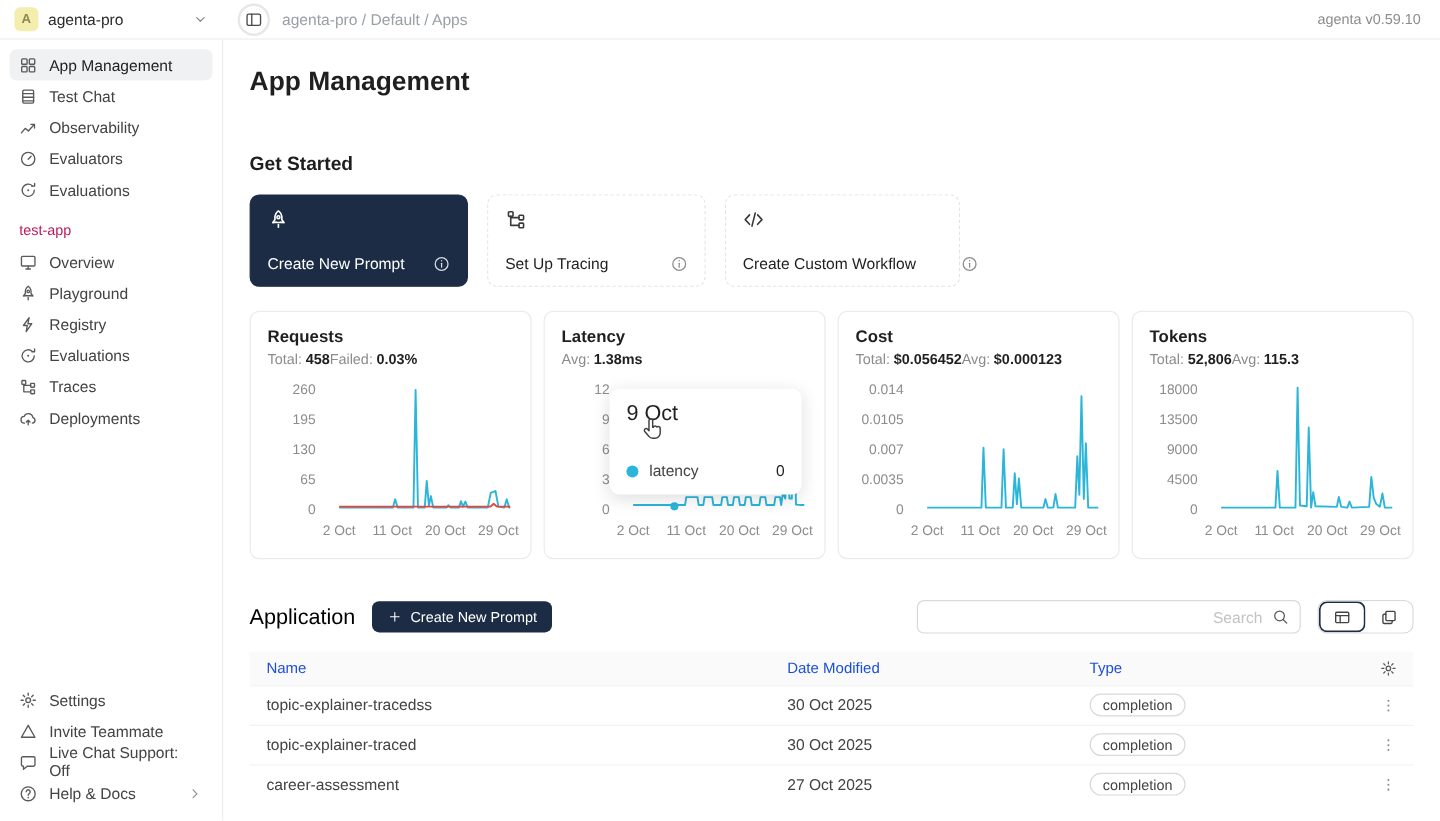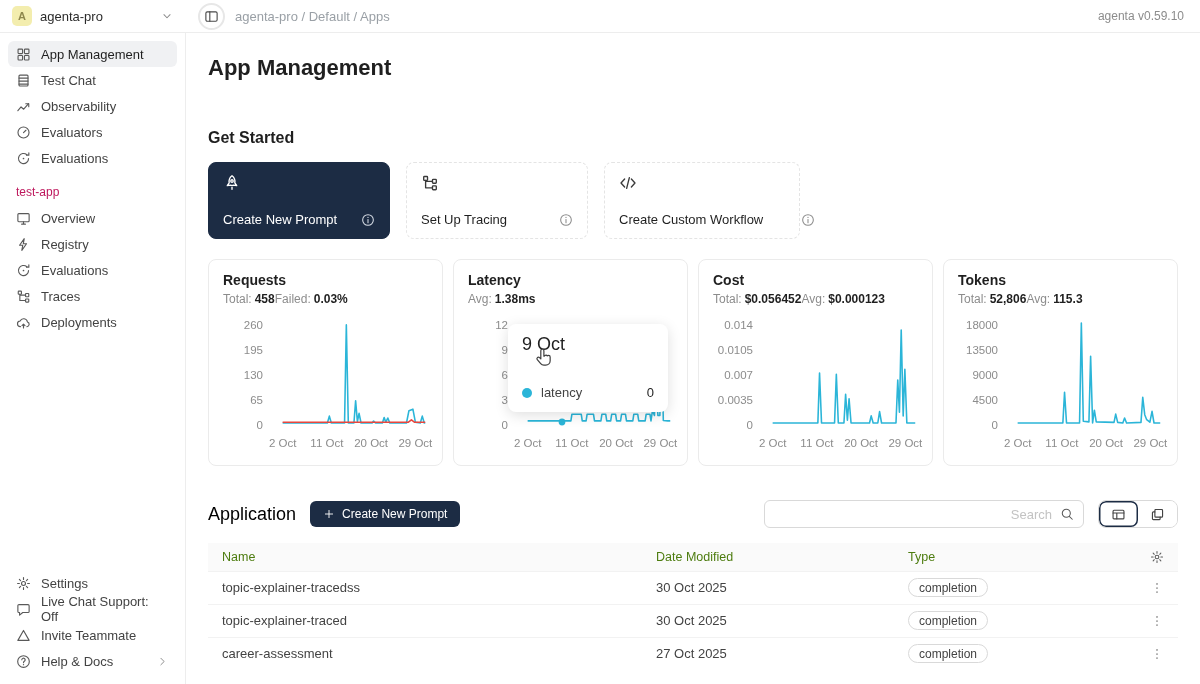--- a/index.html
+++ b/index.html
@@ -100,21 +100,21 @@
   .search-icn { display:flex; color:#595959; font-size:14px; cursor:pointer; }
   .seg { display:flex; border:1px solid #d9d9d9; border-radius:8px; height:28px;
     overflow:hidden; background:#fff; }
   .seg-btn { width:39px; border:none; background:#fff; display:flex; align-items:center;
     justify-content:center; color:#434343; font-size:15px; cursor:pointer; }
   .seg-btn.active { box-shadow:inset 0 0 0 1.5px #1c2c44; border-radius:7px; }
 
   
   .app-table { width:100%; border-collapse:collapse; margin-top:15px; font-size:13px; }
   .app-table thead tr { background:#fafafa; height:28px; }
-  .app-table th { text-align:left; font-weight:500; color:#4d7c0f; font-size:12.5px;
+  .app-table th { text-align:left; font-weight:500; color:#1d4ed8; font-size:12.5px;
     padding:0 14px; }
   .app-table td { padding:0 14px; color:#434343; }
   .app-table tbody tr { height:33px; border-top:1px solid #f2f2f2; cursor:pointer; }
   .col-date { width:252px; } .col-type { width:226px; } .col-act { width:58px; }
   .type-pill { display:inline-block; border:1px solid #d9d9d9; border-radius:10px;
     padding:1.5px 10px; font-size:12px; background:#fff; color:#434343; }
   .row-menu { background:none; border:none; color:#8c8c8c; display:flex;
     font-size:14px; cursor:pointer; margin-left:auto; }
   .th-gear { display:flex; justify-content:flex-end; color:#595959; font-size:14px; cursor:pointer; }
 </style>
@@ -207,20 +207,30 @@
               <svg viewBox="0 0 16 16" width="1em" height="1em" fill="none" stroke="currentColor" stroke-width="1.2" stroke-linecap="round" stroke-linejoin="round">
                 <rect x="2" y="2.8" width="12" height="8.6" rx="1"></rect>
                 <path d="M6 14h4M8 11.6V14"></path>
               </svg>
             </span>
           <span>Overview</span>
         </div>
         <div class="side-item">
           <span class="icn">
               <svg viewBox="0 0 16 16" width="1em" height="1em" fill="none" stroke="currentColor" stroke-width="1.2" stroke-linecap="round" stroke-linejoin="round">
+                <path d="M8 1.6c2 1.5 2.9 3.9 2.5 6.3l1.7 2.4-2.8-.4a4.6 4.6 0 0 1-2.8 0l-2.8.4 1.7-2.4C5.1 5.5 6 3.1 8 1.6z"></path>
+                <circle cx="8" cy="6.2" r="1.1"></circle>
+                <path d="M8 11.6v2"></path>
+              </svg>
+            </span>
+          <span>Playground</span>
+        </div>
+        <div class="side-item">
+          <span class="icn">
+              <svg viewBox="0 0 16 16" width="1em" height="1em" fill="none" stroke="currentColor" stroke-width="1.2" stroke-linecap="round" stroke-linejoin="round">
                 <path d="M8.8 1.8 3.8 8.8h3.4l-1 5.4 5-7H7.8z"></path>
               </svg>
             </span>
           <span>Registry</span>
         </div>
         <div class="side-item">
           <span class="icn">
               <svg viewBox="0 0 16 16" width="1em" height="1em" fill="none" stroke="currentColor" stroke-width="1.2" stroke-linecap="round" stroke-linejoin="round">
                 <path d="M13.4 8A5.4 5.4 0 1 1 11.6 4"></path>
                 <path d="M13.7 1.9v2.5h-2.5"></path>
@@ -257,32 +267,32 @@
               <svg viewBox="0 0 16 16" width="1em" height="1em" fill="none" stroke="currentColor" stroke-width="1.2" stroke-linecap="round" stroke-linejoin="round">
                 <circle cx="8" cy="8" r="2.1"></circle>
                 <path d="M8 1.7v1.9M8 12.4v1.9M1.7 8h1.9M12.4 8h1.9M3.6 3.6l1.3 1.3M11.1 11.1l1.3 1.3M12.4 3.6l-1.3 1.3M4.9 11.1l-1.3 1.3"></path>
               </svg>
             </span>
           <span>Settings</span>
         </div>
         <div class="side-item">
           <span class="icn">
               <svg viewBox="0 0 16 16" width="1em" height="1em" fill="none" stroke="currentColor" stroke-width="1.2" stroke-linecap="round" stroke-linejoin="round">
+                <path d="M8 2.6 14 13.2H2z"></path>
+              </svg>
+            </span>
+          <span>Invite Teammate</span>
+        </div>
+        <div class="side-item">
+          <span class="icn">
+              <svg viewBox="0 0 16 16" width="1em" height="1em" fill="none" stroke="currentColor" stroke-width="1.2" stroke-linecap="round" stroke-linejoin="round">
                 <path d="M3.2 2.8h9.6c.66 0 1.2.54 1.2 1.2v6c0 .66-.54 1.2-1.2 1.2H7.2L3.8 14v-2.8h-.6c-.66 0-1.2-.54-1.2-1.2V4c0-.66.54-1.2 1.2-1.2z"></path>
               </svg>
             </span>
           <span>Live Chat Support: Off</span>
-        </div>
-        <div class="side-item">
-          <span class="icn">
-              <svg viewBox="0 0 16 16" width="1em" height="1em" fill="none" stroke="currentColor" stroke-width="1.2" stroke-linecap="round" stroke-linejoin="round">
-                <path d="M8 2.6 14 13.2H2z"></path>
-              </svg>
-            </span>
-          <span>Invite Teammate</span>
         </div>
         <div class="side-item">
           <span class="icn">
               <svg viewBox="0 0 16 16" width="1em" height="1em" fill="none" stroke="currentColor" stroke-width="1.2" stroke-linecap="round" stroke-linejoin="round">
                 <circle cx="8" cy="8" r="6.2"></circle>
                 <path d="M6.2 6.2a1.8 1.8 0 1 1 2.7 1.6c-.6.4-.9.8-.9 1.5"></path>
                 <circle cx="8" cy="11.4" r="0.7" fill="currentColor" stroke="none"></circle>
               </svg>
             </span>
           <span>Help &amp; Docs</span>

